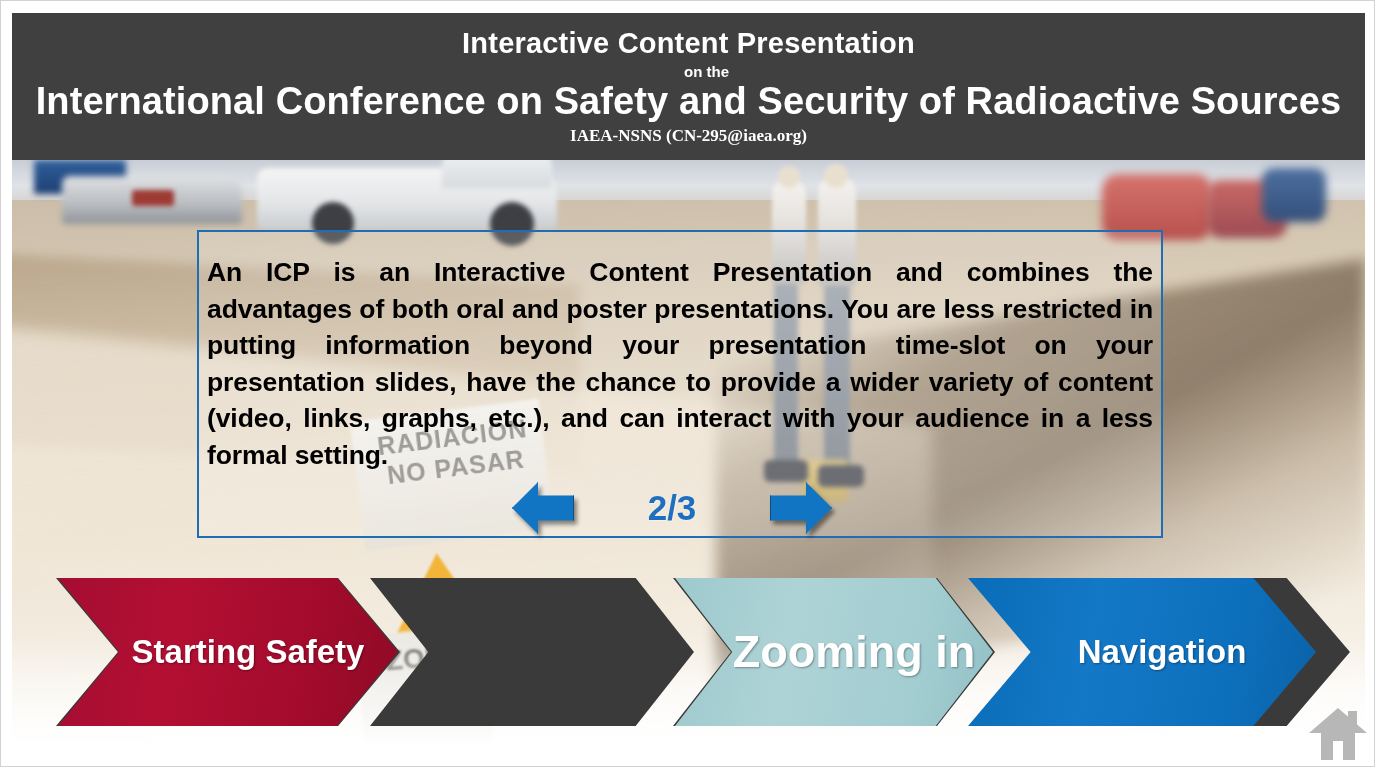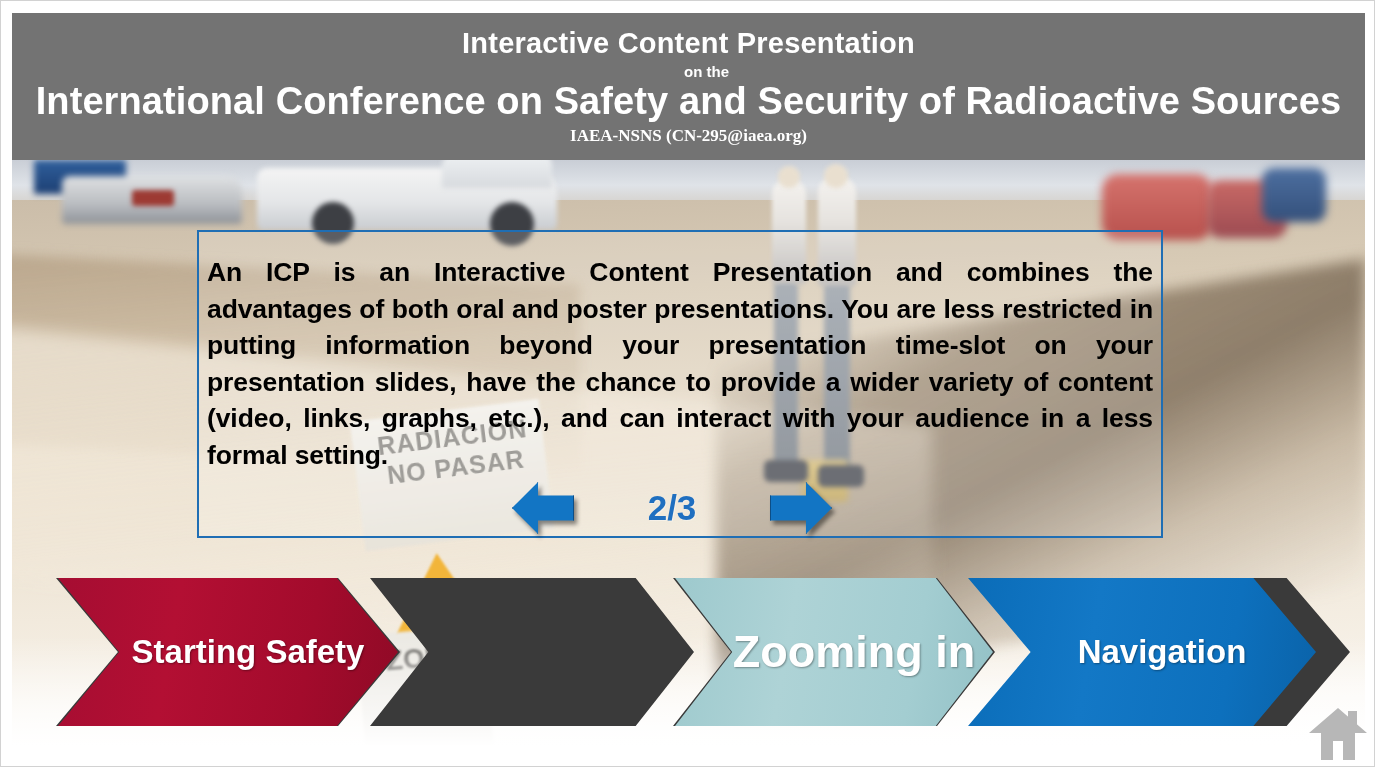--- a/index.html
+++ b/index.html
@@ -233,21 +233,21 @@
     top: auto; bottom: 0; height: 120px;
     background: linear-gradient(180deg, rgba(255,255,255,0) 0%, rgba(255,255,255,0.55) 45%, #ffffff 92%);
   }
 
   
   #header {
     position: absolute;
     left: 12px; top: 13px;
     width: 1353px;
     height: 147px;
-    background: #737373;
+    background: #404040;
     color: #ffffff;
     text-align: center;
     overflow: hidden;
   }
   #header .h-title {
     font-size: 29px;
     font-weight: bold;
     line-height: 34px;
     margin-top: 13px;
     letter-spacing: 0.2px;

